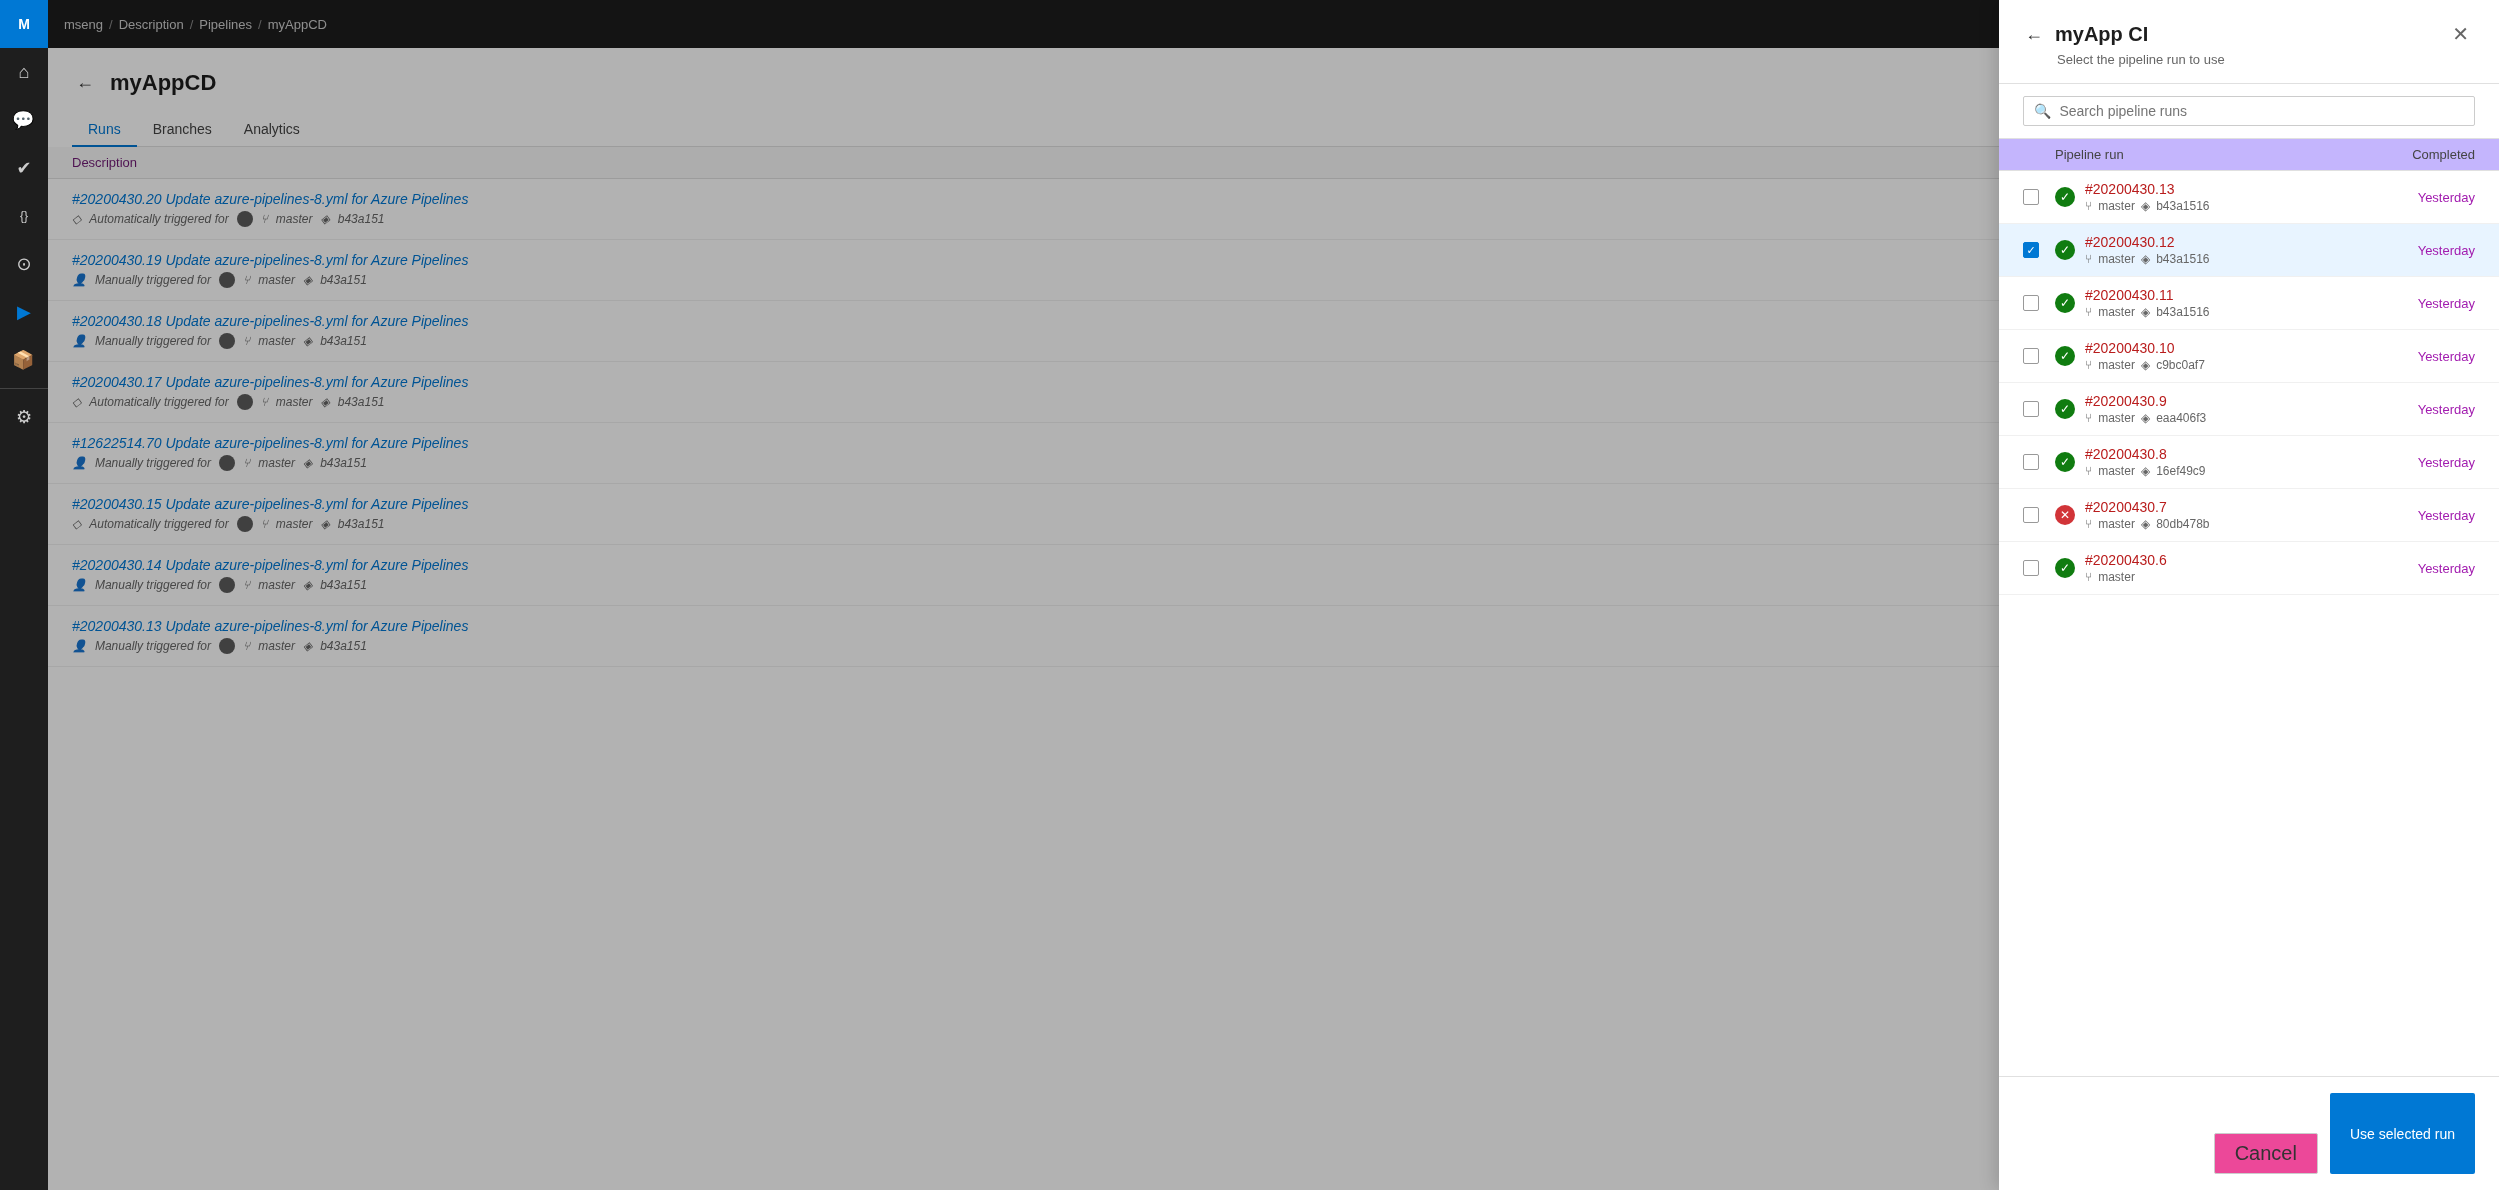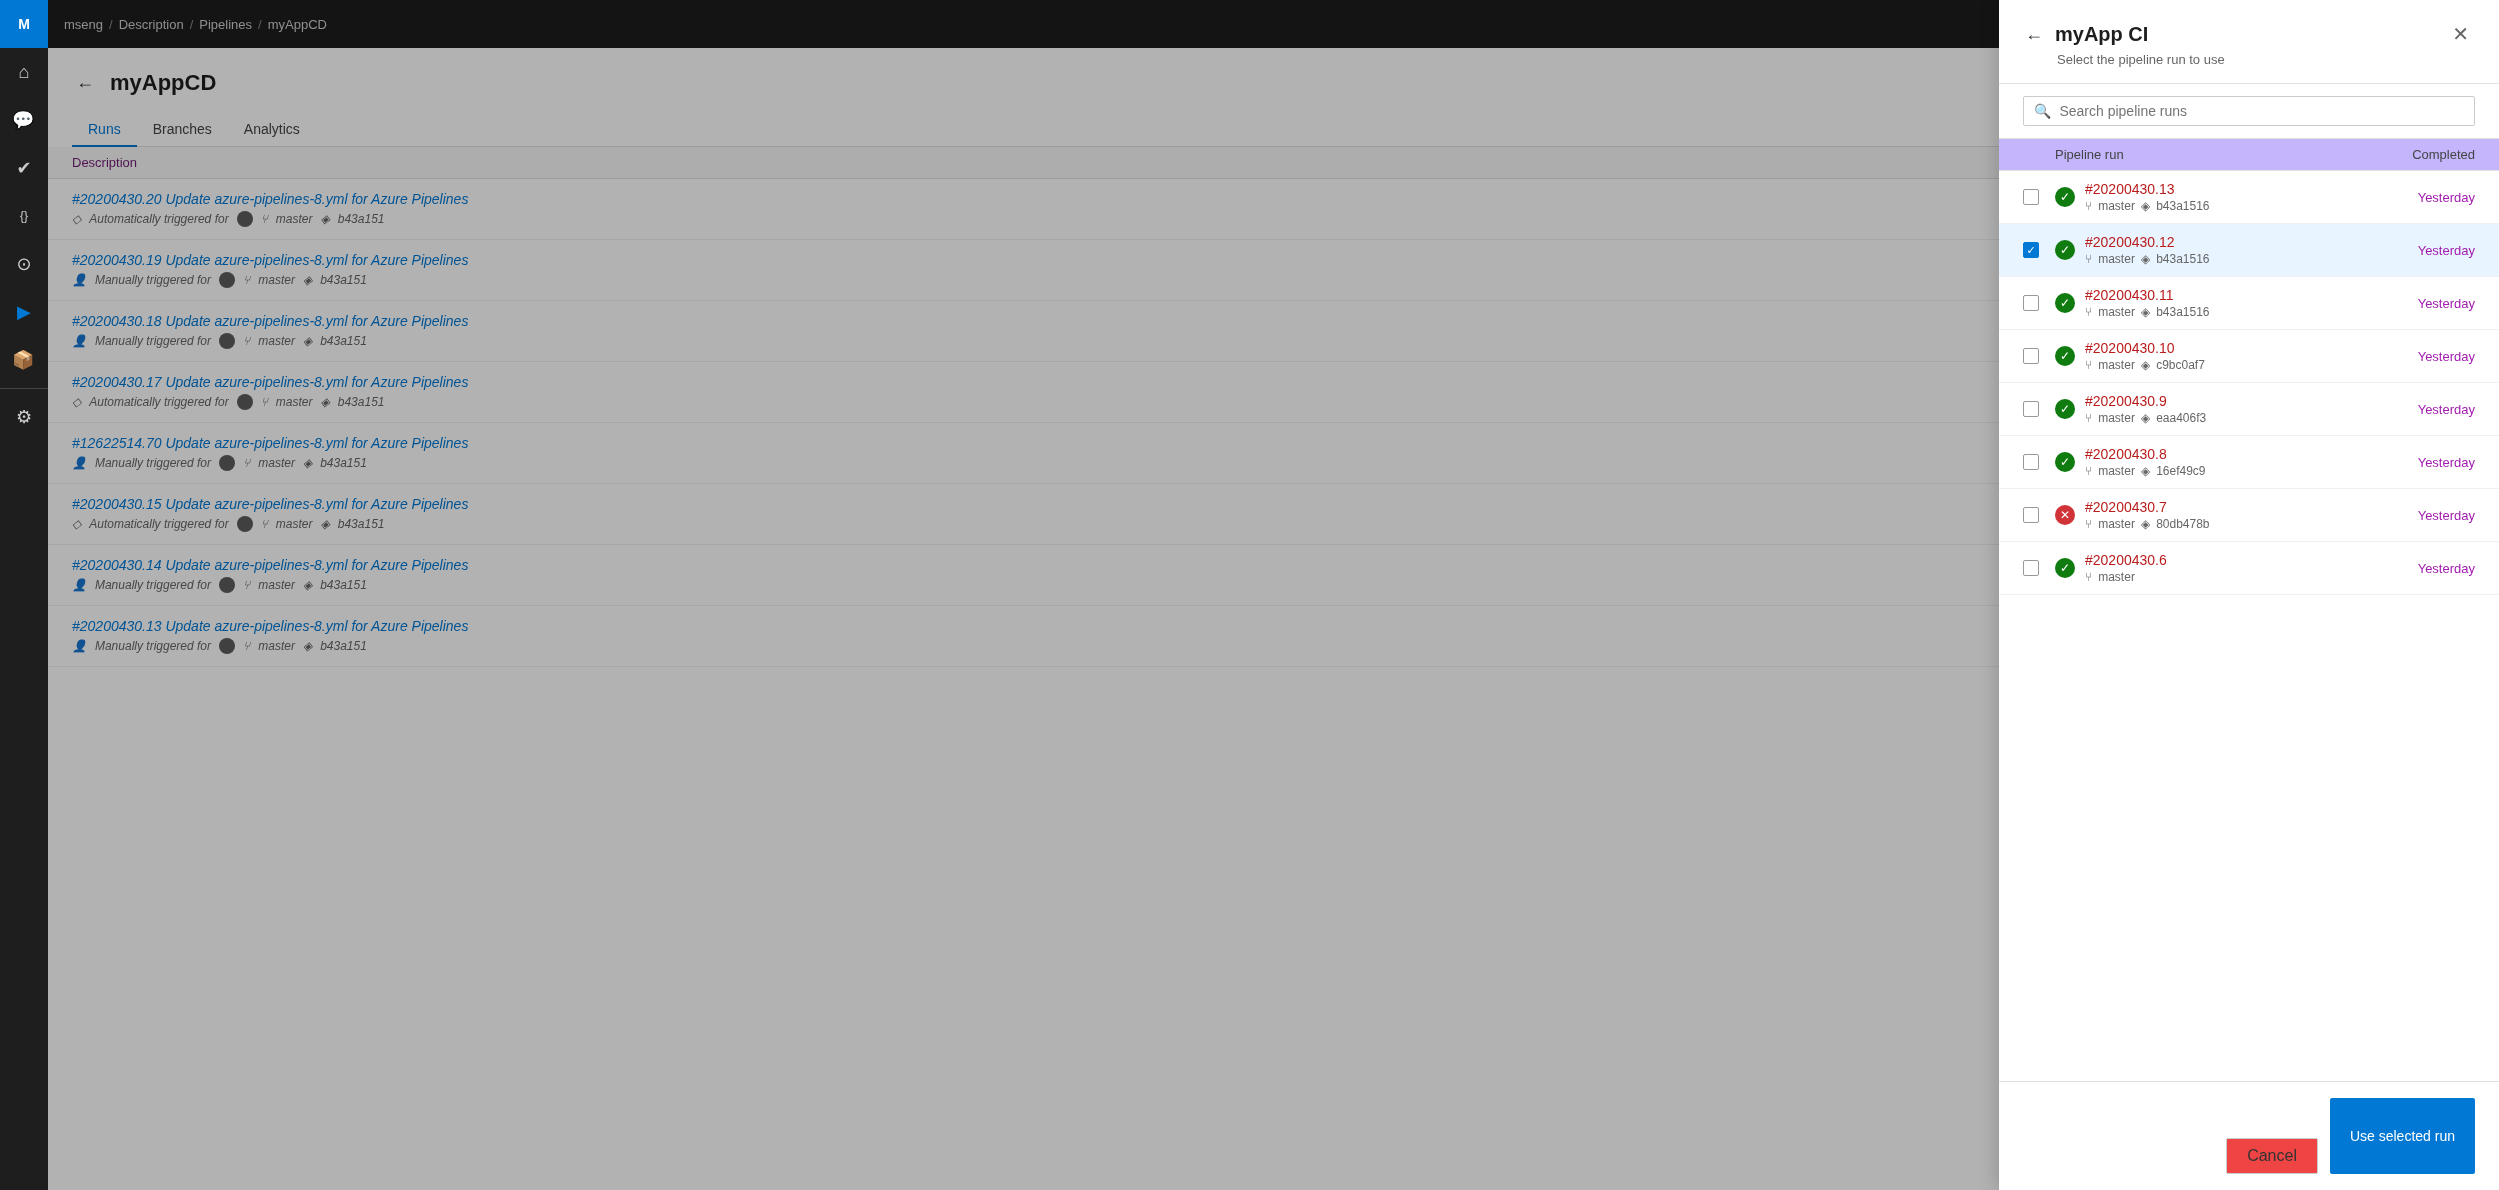--- a/index.html
+++ b/index.html
@@ -318,25 +318,25 @@
       padding: 16px 24px;
       border-top: 1px solid #e0e0e0;
       display: flex;
       justify-content: flex-end;
       gap: 12px;
       flex-shrink: 0;
       background: white;
     }
     .btn-cancel {
       padding: 8px 20px;
-      background: #ef4444;
+      background: #ec4899;
       border: 1px solid #ccc;
       border-radius: 2px;
       cursor: pointer;
-      font-size: 16px;
+      font-size: 20px;
       color: #333;
       margin-top: 40px;
     }
     .btn-primary {
       padding: 16px 20px;
       background: #0078d4;
       border: none;
       border-radius: 2px;
       cursor: pointer;
       font-size: 14px;

